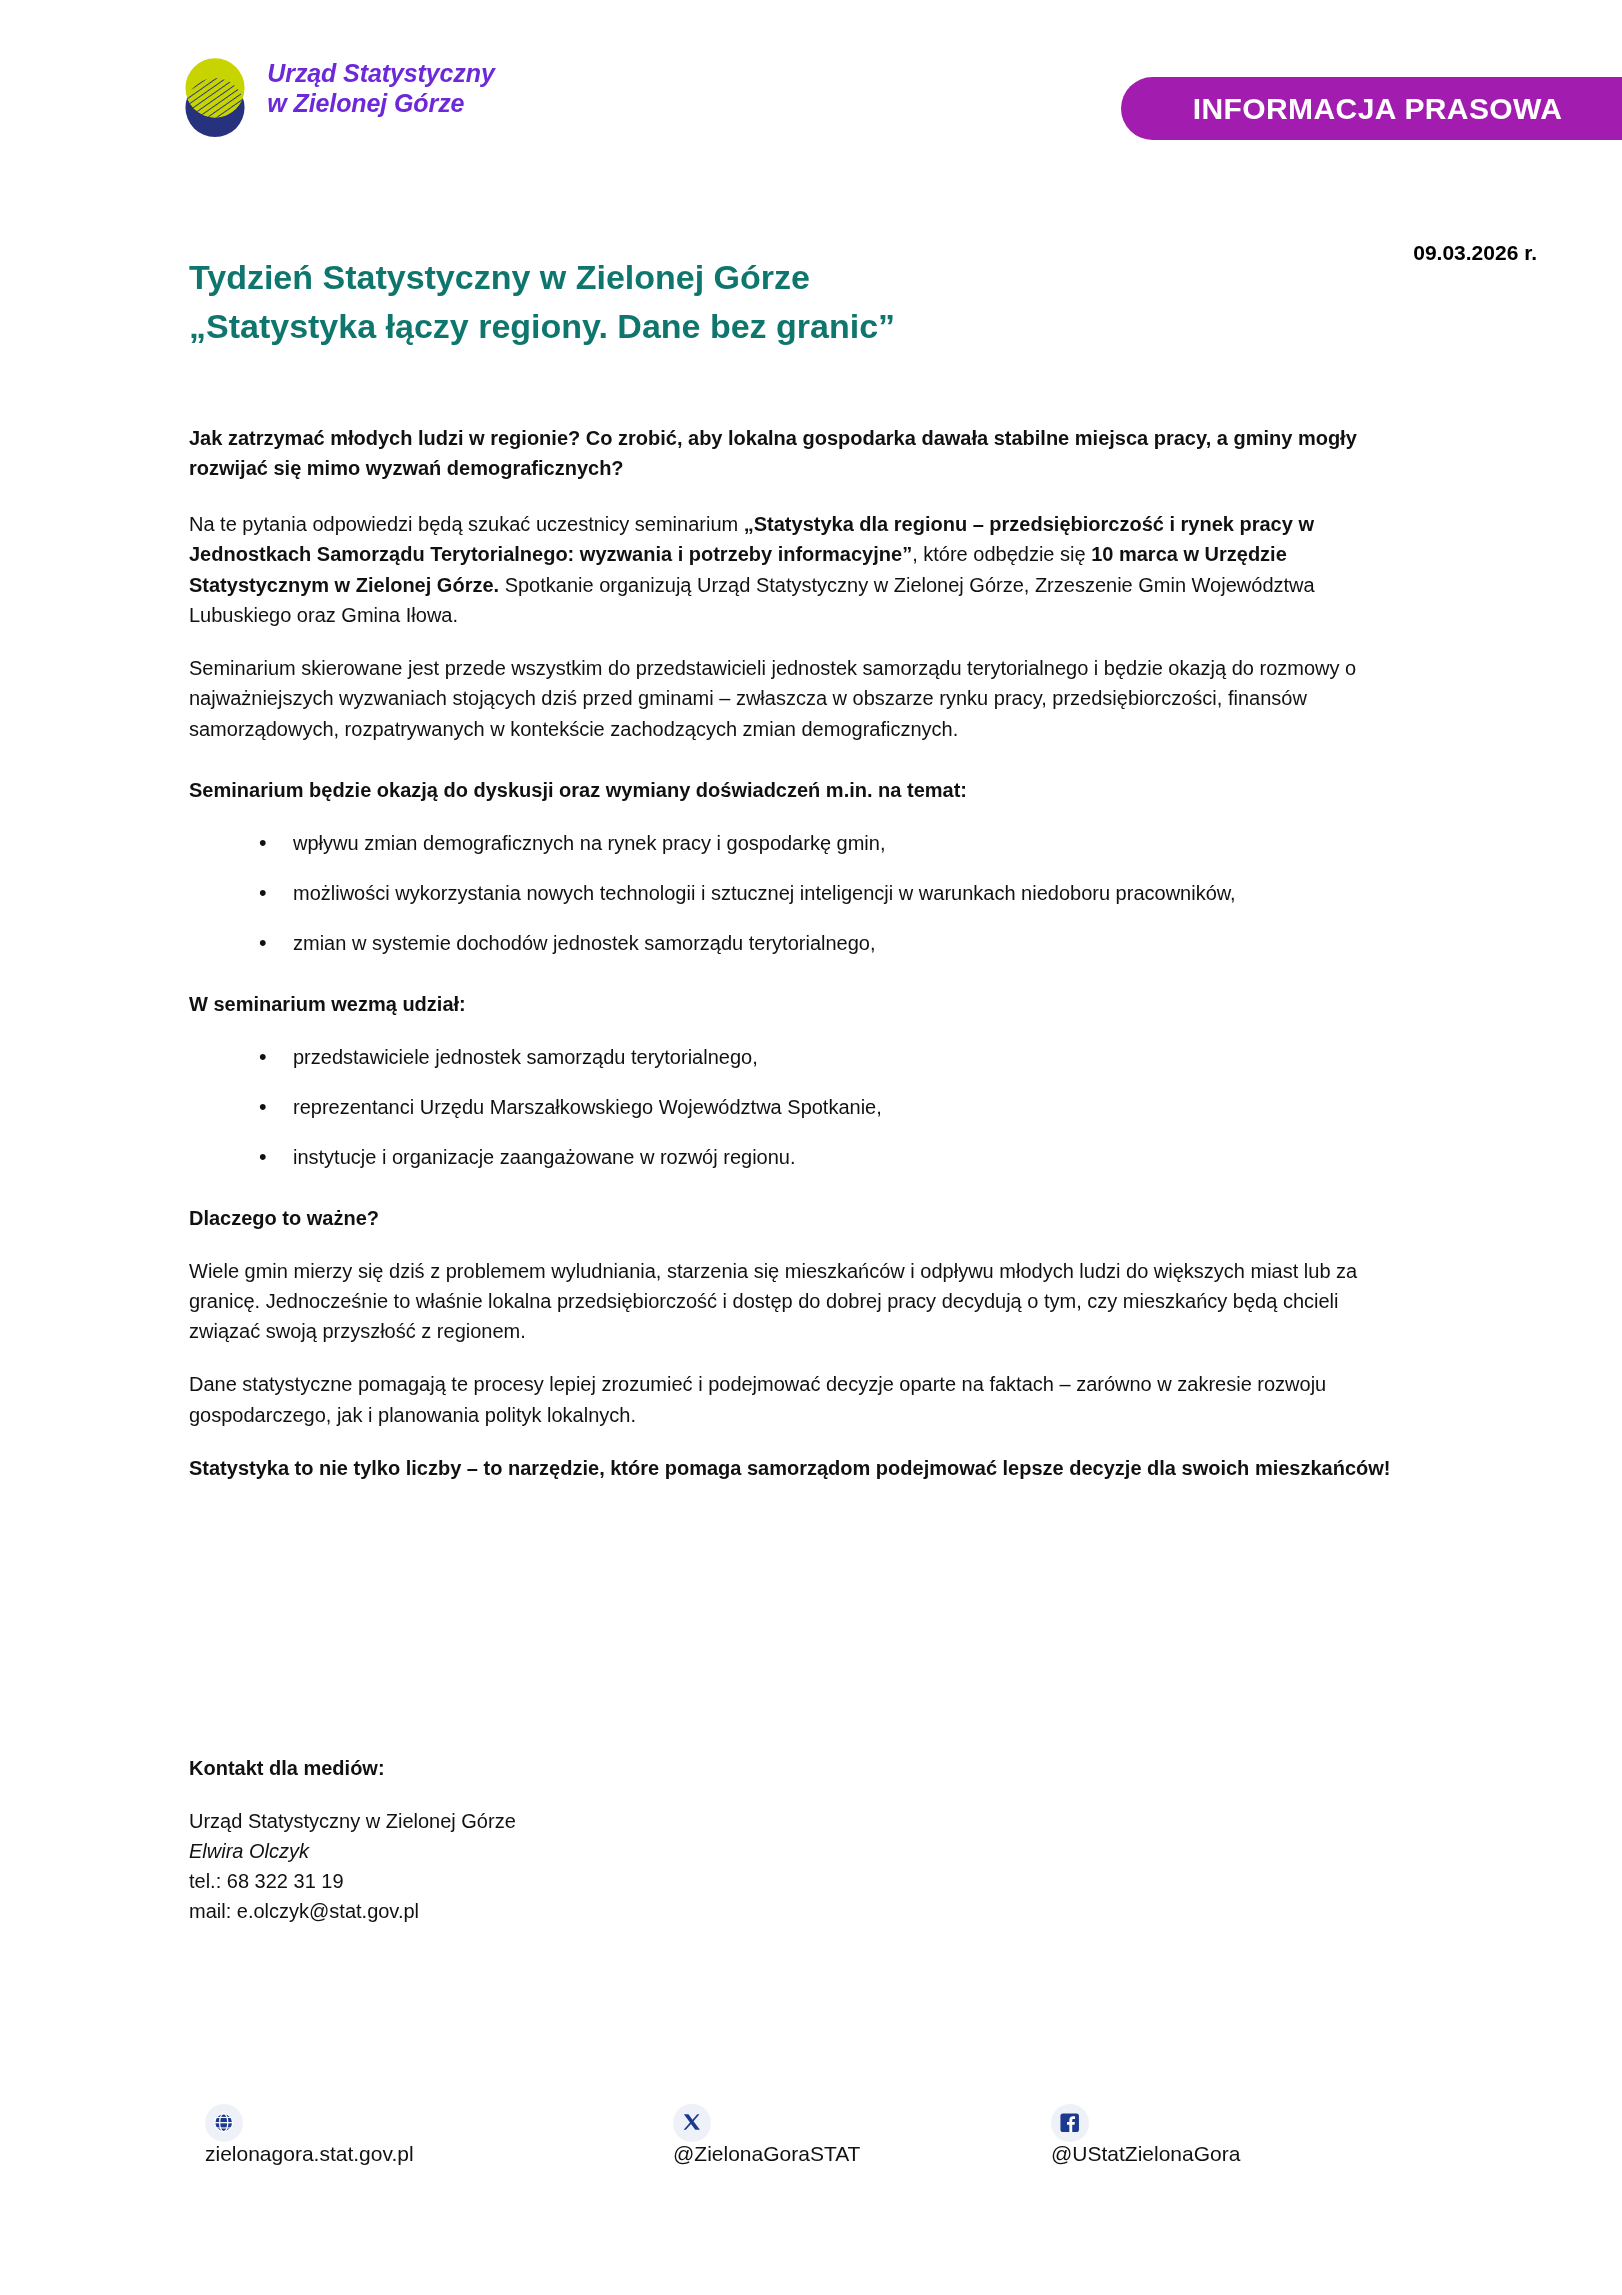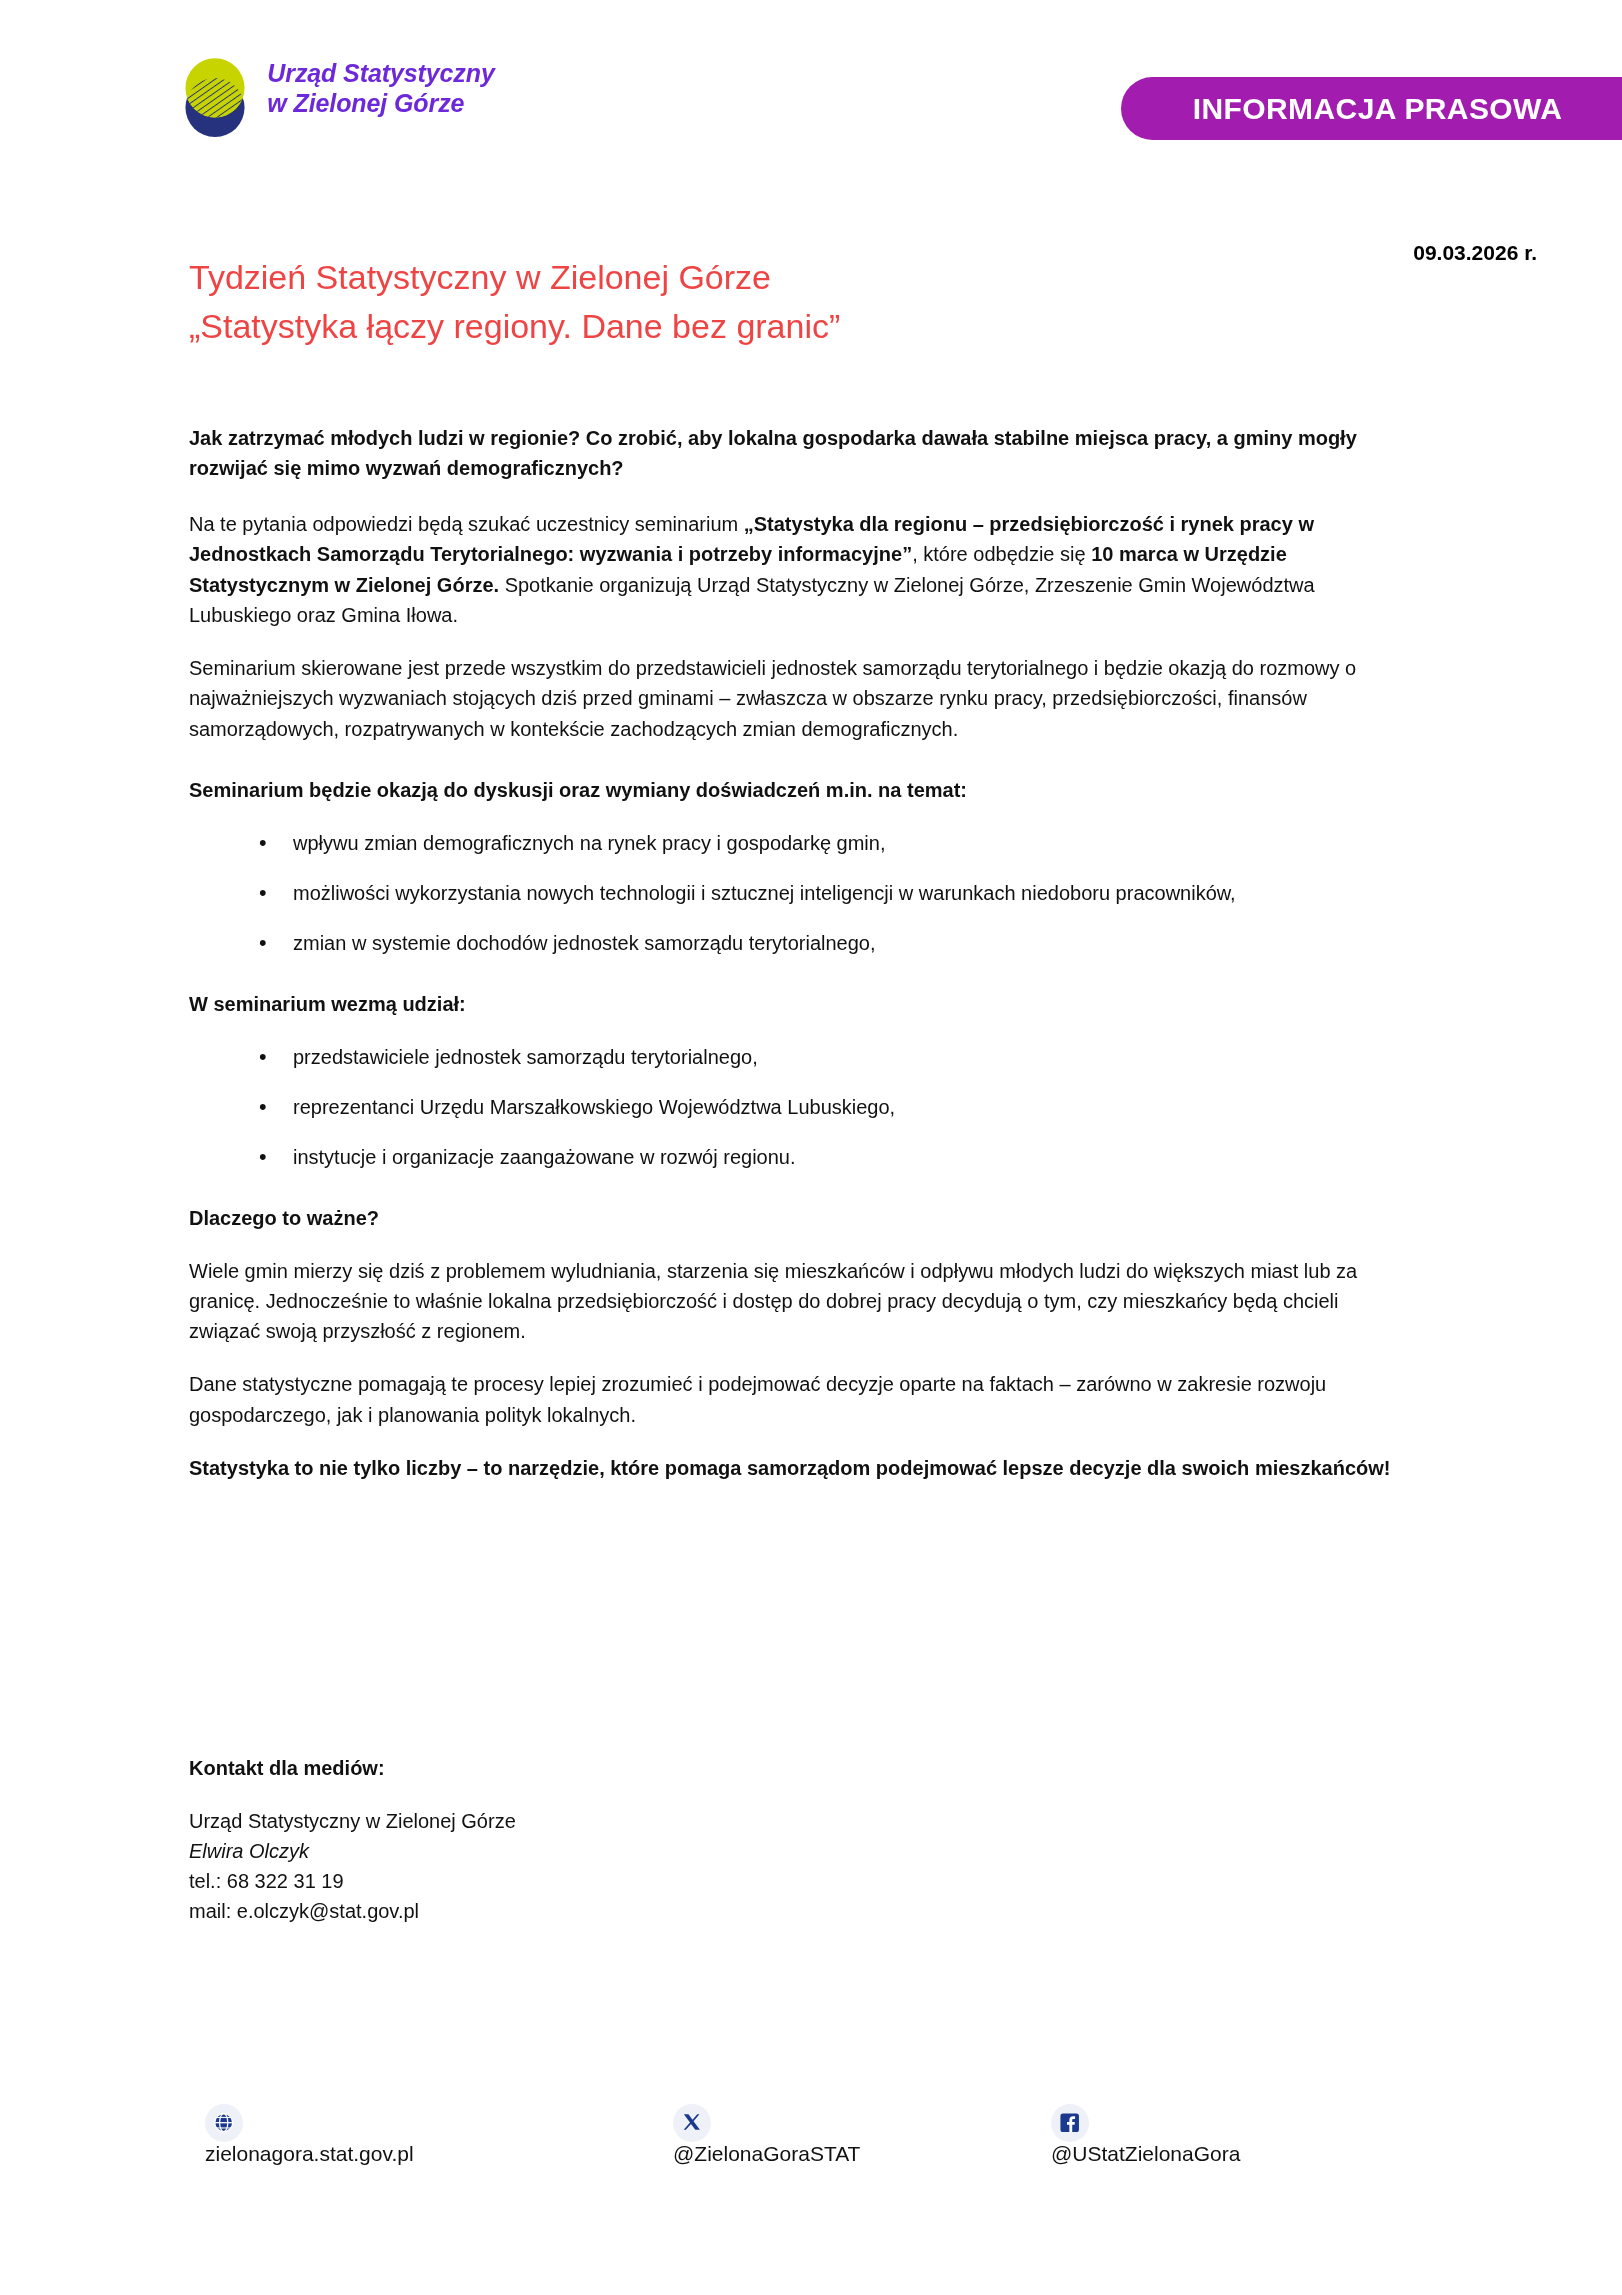--- a/index.html
+++ b/index.html
@@ -87,23 +87,23 @@
   .title-row {
     position: absolute;
     left: 189px;
     right: 86px;
     top: 230px;
     display: flex;
     justify-content: space-between;
     align-items: flex-start;
   }
   .doc-title {
-    color: #ef4444;
+    color: #0f766e;
     font-size: 34px;
-    font-weight: 400;
+    font-weight: 700;
     line-height: 1.45;
     max-width: 945px;
   }
   .doc-title .line { display: block; white-space: nowrap; }
   .doc-date {
     font-size: 21px;
     font-weight: 700;
     color: #000000;
     white-space: nowrap;
     margin-top: 10.8px;
@@ -268,21 +268,21 @@
     <p class="subhead spaced-top">Seminarium będzie okazją do dyskusji oraz wymiany doświadczeń m.in. na temat:</p>
     <ul class="bullets">
       <li>wpływu zmian demograficznych na rynek pracy i gospodarkę gmin,</li>
       <li>możliwości wykorzystania nowych technologii i sztucznej inteligencji w warunkach niedoboru pracowników,</li>
       <li>zmian w systemie dochodów jednostek samorządu terytorialnego,</li>
     </ul>
 
     <p class="subhead spaced-top">W seminarium wezmą udział:</p>
     <ul class="bullets">
       <li>przedstawiciele jednostek samorządu terytorialnego,</li>
-      <li>reprezentanci Urzędu Marszałkowskiego Województwa Lubuskiego,</li>
+      <li>reprezentanci Urzędu Marszałkowskiego Województwa Spotkanie,</li>
       <li>instytucje i organizacje zaangażowane w rozwój regionu.</li>
     </ul>
 
     <p class="subhead spaced-top">Dlaczego to ważne?</p>
     <p>Wiele gmin mierzy się dziś z problemem wyludniania, starzenia się mieszkańców i odpływu młodych ludzi do większych miast lub za granicę. Jednocześnie to właśnie lokalna przedsiębiorczość i dostęp do dobrej pracy decydują o tym, czy mieszkańcy będą chcieli związać swoją przyszłość z regionem.</p>
     <p>Dane statystyczne pomagają te procesy lepiej zrozumieć i podejmować decyzje oparte na faktach – zarówno w zakresie rozwoju gospodarczego, jak i planowania polityk lokalnych.</p>
 
     <p class="closing-bold">Statystyka to nie tylko liczby – to narzędzie, które pomaga samorządom podejmować lepsze decyzje dla swoich mieszkańców!</p>
   </div>
 

